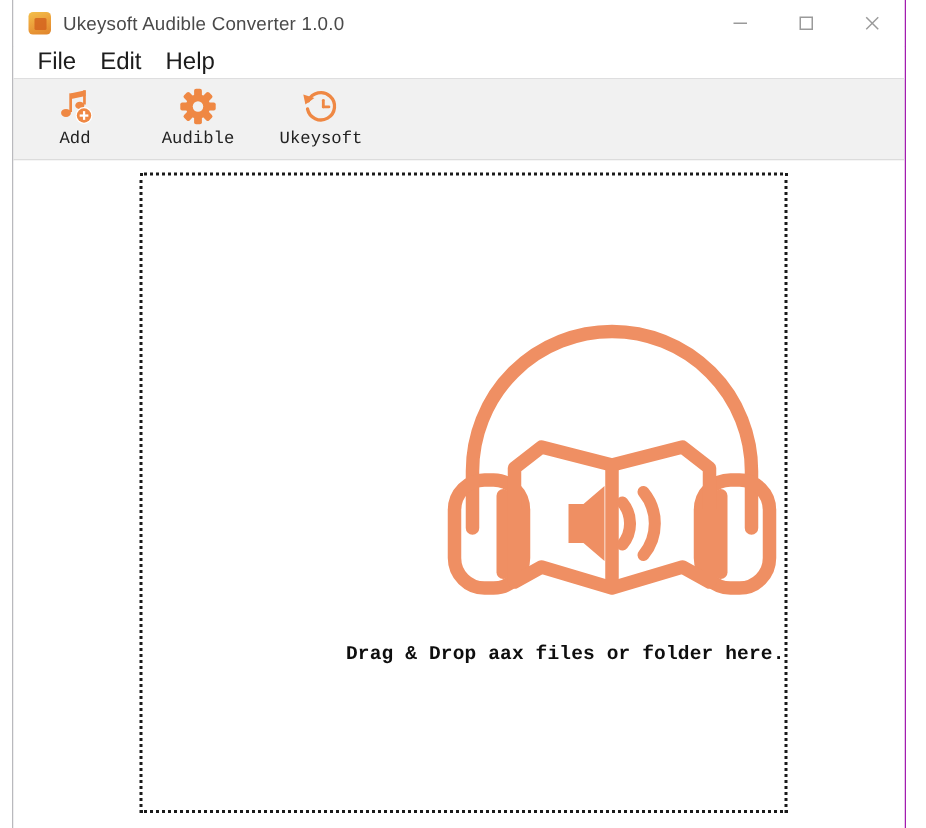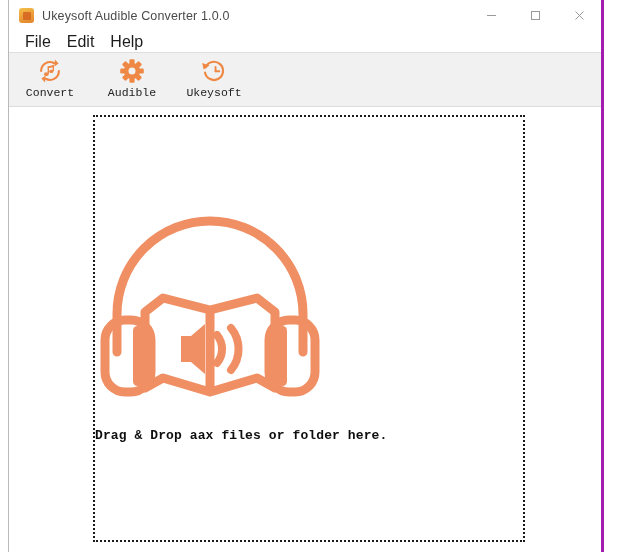--- a/index.html
+++ b/index.html
@@ -15,21 +15,21 @@
   }
 
   #app-window {
     position: absolute;
     left: 8px;
     top: 0px;
     width: 596px;
     height: 552px;
     background: #ffffff;
     border-left: 1px solid #b9b9bd;
-    border-right: 3px solid #a21caf;
+    border-right: 1px solid #a21caf;
     box-sizing: border-box;
   }
 
   
   #title-bar {
     position: relative;
     height: 31px;
     background: #ffffff;
     display: flex;
     align-items: center;
@@ -138,21 +138,21 @@
   #drop-zone {
     position: absolute;
     left: 84px;
     top: 8px;
     width: 432px;
     height: 427px;
     border: 2px dotted #1a1a1a;
     box-sizing: border-box;
     display: flex;
     flex-direction: column;
-    align-items: flex-start;
+    align-items: flex-end;
     justify-content: flex-start;
   }
   #drop-logo {
     margin-top: 85px;
   }
   #drop-logo svg { display: block; }
   #drop-text {
     margin-top: 26px;
     font-family: "Liberation Mono", "DejaVu Sans Mono", monospace;
     font-size: 13px;
@@ -198,37 +198,37 @@
   </div>
 
   <div id="menu-bar">
     <div class="menu-item">File</div>
     <div class="menu-item">Edit</div>
     <div class="menu-item">Help</div>
   </div>
 
   <div id="toolbar">
 
-
     <div class="tool-button">
       <div class="tool-icon">
         <svg width="26" height="26" viewBox="0 0 26 26">
-          <path d="M4.1 13 A8.9 8.9 0 0 1 17.2 5.2" fill="none" stroke="#ef8844" stroke-width="2.1" stroke-linecap="round"></path>
-          <path d="M21.9 13 A8.9 8.9 0 0 1 8.8 20.8" fill="none" stroke="#ef8844" stroke-width="2.1" stroke-linecap="round"></path>
-          <path d="M17.9 1.6 L21.6 5.4 L17.4 8.4 Z" fill="#ef8844"></path>
-          <path d="M8.1 24.4 L4.4 20.6 L8.6 17.6 Z" fill="#ef8844"></path>
-          <path d="M11.4 8.2 L16.6 7.0 L16.6 9.1 L11.4 10.3 Z" fill="#ef8844"></path>
-          <rect x="10.6" y="8.2" width="1.4" height="7.6" fill="#ef8844"></rect>
-          <rect x="15.6" y="7.0" width="1.4" height="6.0" fill="#ef8844"></rect>
-          <ellipse cx="9.3" cy="16.2" rx="2.3" ry="1.9" fill="#ef8844"></ellipse>
-          <ellipse cx="14.3" cy="13.4" rx="2.1" ry="1.7" fill="#ef8844"></ellipse>
+          <path d="M10.5 4.2 L20 2.2 L20 6.0 L10.5 8.0 Z" fill="#ef8844"></path>
+          <rect x="9.2" y="4.2" width="1.8" height="12.5" fill="#ef8844"></rect>
+          <rect x="18.4" y="2.2" width="1.8" height="9.5" fill="#ef8844"></rect>
+          <ellipse cx="7.0" cy="17.3" rx="3.3" ry="2.7" fill="#ef8844"></ellipse>
+          <ellipse cx="16.2" cy="12.3" rx="3.0" ry="2.5" fill="#ef8844"></ellipse>
+          <circle cx="19.0" cy="19.0" r="5.6" fill="#ffffff"></circle>
+          <circle cx="19.0" cy="19.0" r="4.8" fill="#ef8844"></circle>
+          <rect x="18.3" y="16.1" width="1.5" height="5.8" fill="#ffffff"></rect>
+          <rect x="16.1" y="18.3" width="5.8" height="1.5" fill="#ffffff"></rect>
         </svg>
       </div>
-      <div class="tool-label">Convert</div>
-    </div>
+      <div class="tool-label">Add</div>
+    </div>
+
 
     <div class="tool-button">
       <div class="tool-icon">
         <svg width="26" height="26" viewBox="0 0 26 26">
           <g fill="#ef8844">
             <rect x="10.4" y="1.2" width="5.2" height="6" rx="1.3"></rect>
             <rect x="10.4" y="18.8" width="5.2" height="6" rx="1.3"></rect>
             <rect x="1.2" y="10.4" width="6" height="5.2" rx="1.3"></rect>
             <rect x="18.8" y="10.4" width="6" height="5.2" rx="1.3"></rect>
             <rect x="10.4" y="1.2" width="5.2" height="6" rx="1.3" transform="rotate(45 13 13)"></rect>

